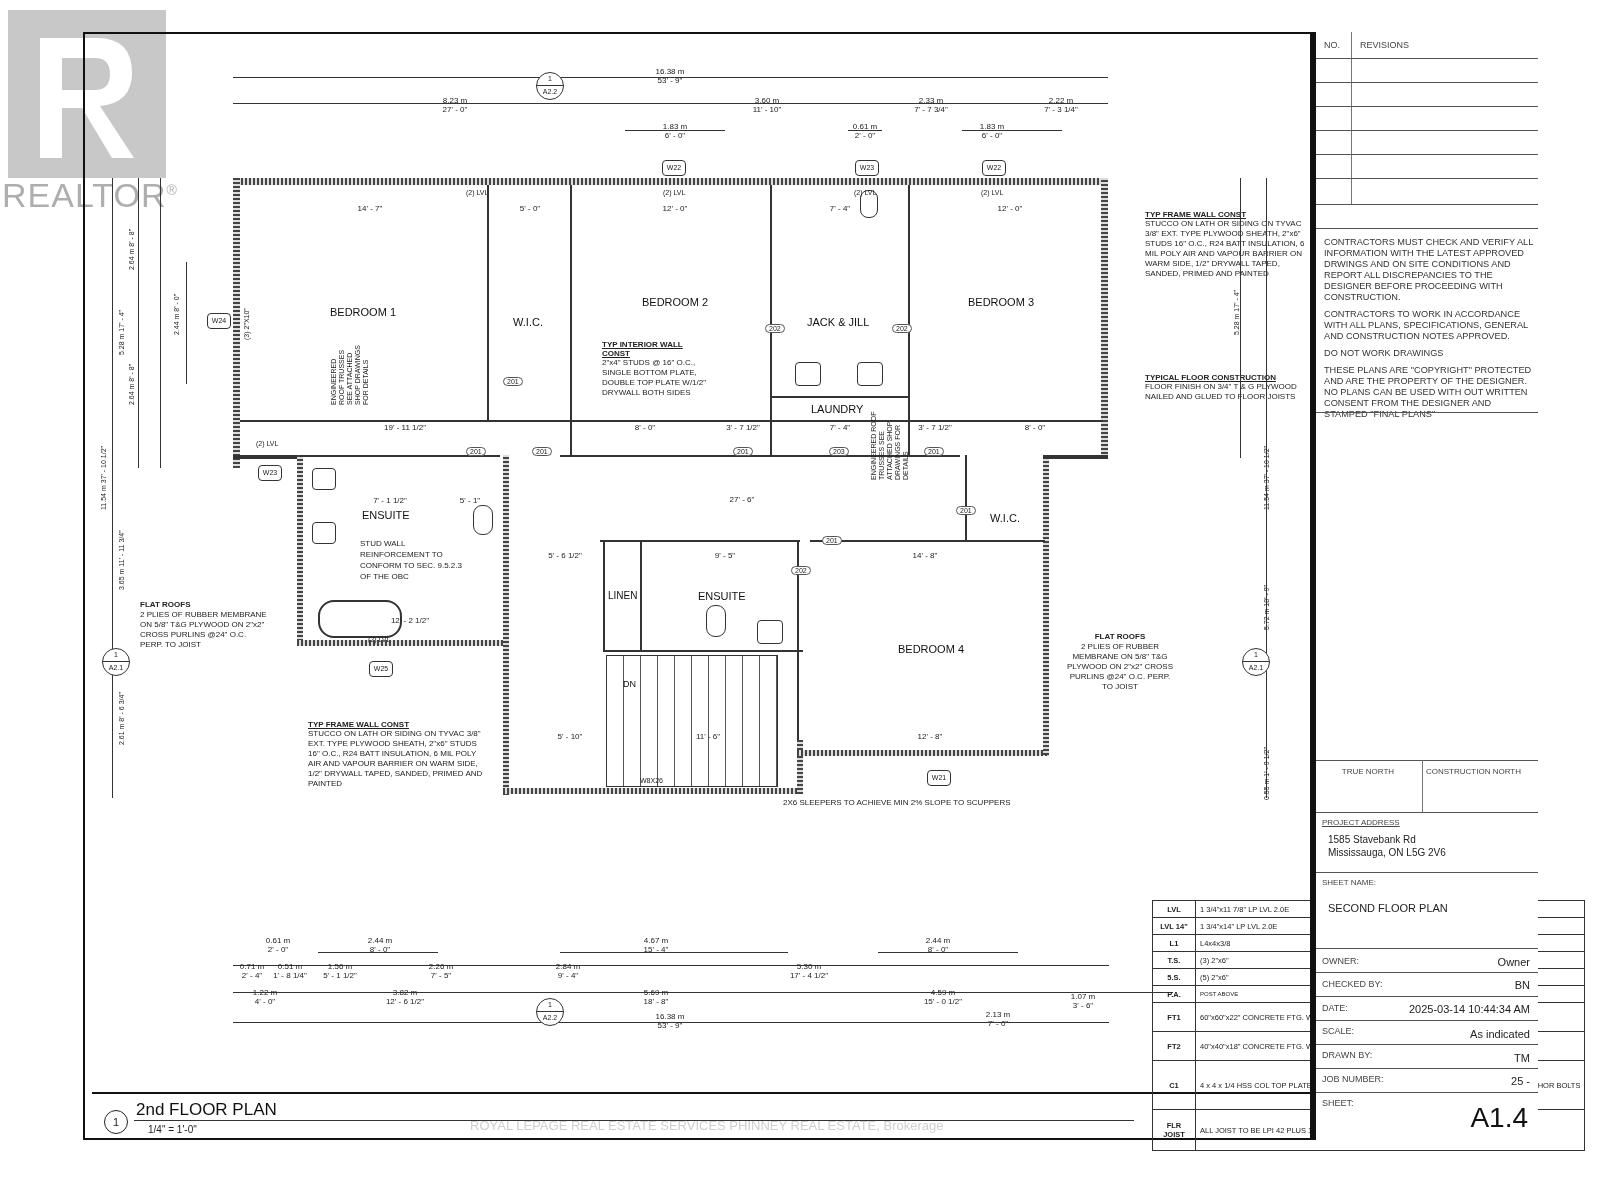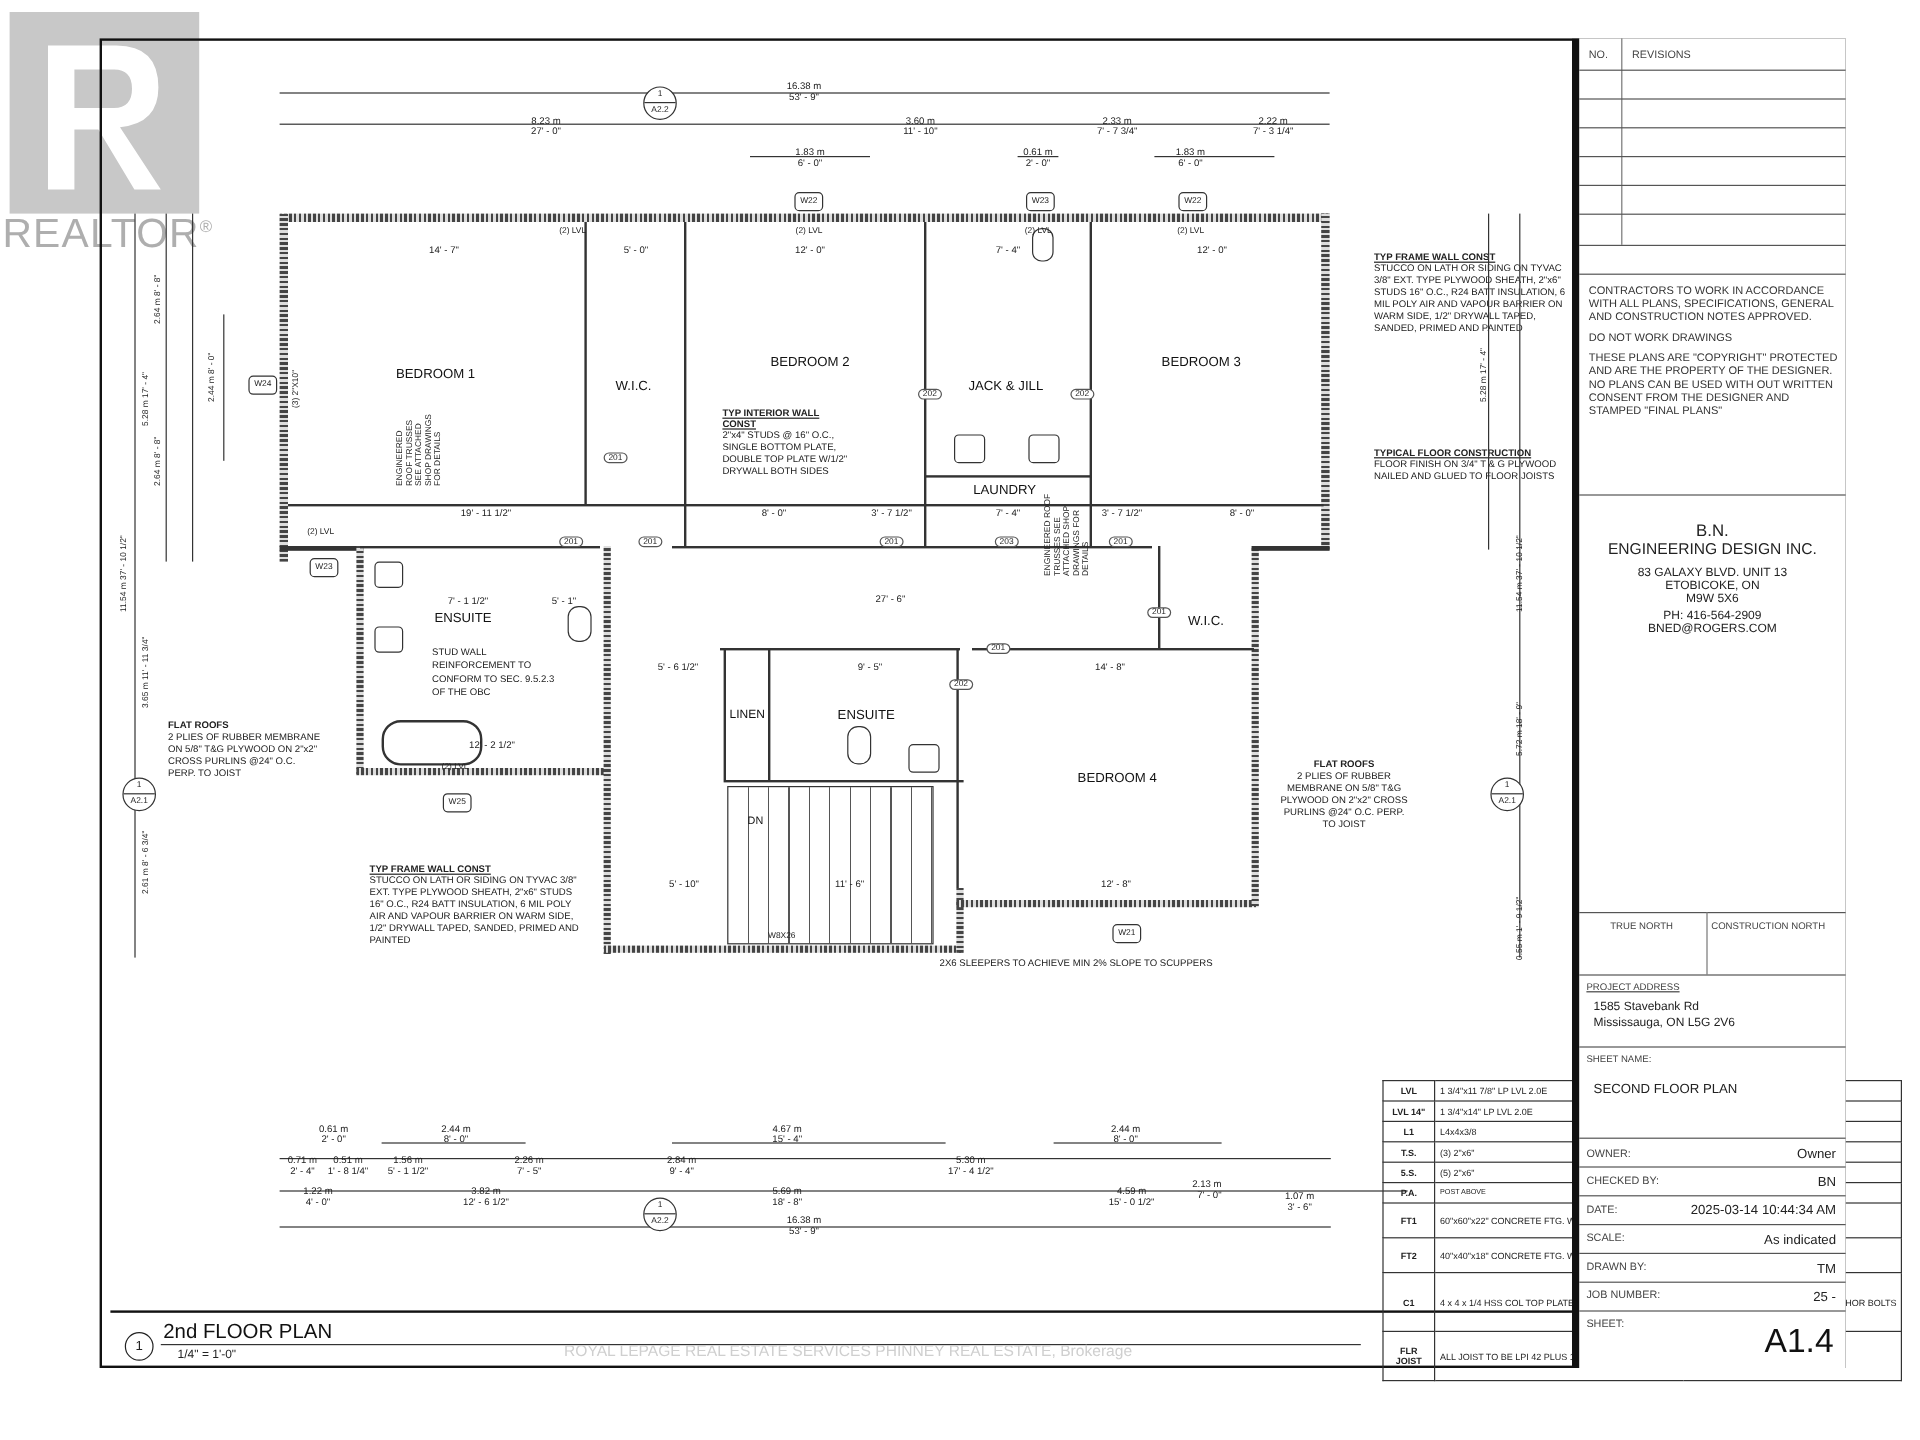--- a/index.html
+++ b/index.html
@@ -226,21 +226,21 @@
   <div class="dim" style="left:636px;top:936px;width:40px;"><span>4.67 m</span><br><span>15' - 4"</span></div>
   <div class="dim" style="left:918px;top:936px;width:40px;"><span>2.44 m</span><br><span>8' - 0"</span></div>
 
   <div class="line" style="left:233px;top:965px;width:876px;height:1px;"></div>
   <div class="dim" style="left:232px;top:962px;width:40px;"><span>0.71 m</span><br><span>2' - 4"</span></div>
   <div class="dim" style="left:270px;top:962px;width:40px;"><span>0.51 m</span><br><span>1' - 8 1/4"</span></div>
   <div class="dim" style="left:320px;top:962px;width:40px;"><span>1.56 m</span><br><span>5' - 1 1/2"</span></div>
   <div class="dim" style="left:421px;top:962px;width:40px;"><span>2.26 m</span><br><span>7' - 5"</span></div>
   <div class="dim" style="left:548px;top:962px;width:40px;"><span>2.84 m</span><br><span>9' - 4"</span></div>
   <div class="dim" style="left:784px;top:962px;width:50px;"><span>5.30 m</span><br><span>17' - 4 1/2"</span></div>
-  <div class="dim" style="left:978px;top:982px;width:40px;text-align:right;"><span>2.13 m</span><br><span>7' - 0"</span></div>
+  <div class="dim" style="left:978px;top:1010px;width:40px;"><span>2.13 m</span><br><span>7' - 0"</span></div>
 
   <div class="line" style="left:233px;top:992px;width:940px;height:1px;"></div>
   <div class="dim" style="left:245px;top:988px;width:40px;"><span>1.22 m</span><br><span>4' - 0"</span></div>
   <div class="dim" style="left:380px;top:988px;width:50px;"><span>3.82 m</span><br><span>12' - 6 1/2"</span></div>
   <div class="dim" style="left:636px;top:988px;width:40px;"><span>5.69 m</span><br><span>18' - 8"</span></div>
   <div class="dim" style="left:918px;top:988px;width:50px;"><span>4.59 m</span><br><span>15' - 0 1/2"</span></div>
   <div class="dim" style="left:1063px;top:992px;width:40px;"><span>1.07 m</span><br><span>3' - 6"</span></div>
 
   <div class="line" style="left:233px;top:1022px;width:876px;height:1px;"></div>
   <div class="dim" style="left:640px;top:1012px;width:60px;"><span>16.38 m</span><br><span>53' - 9"</span></div>
@@ -326,35 +326,27 @@
     <div class="row" style="top:50px;height:0;"></div>
     <div class="row" style="top:74px;height:0;"></div>
     <div class="row" style="top:98px;height:0;"></div>
     <div class="row" style="top:122px;height:0;"></div>
     <div class="row" style="top:146px;height:0;"></div>
     <div class="row" style="top:172px;height:0;"></div>
     <div class="row" style="top:196px;height:0;"></div>
   </div>
 
   <div class="notes abs" style="left:8px;top:205px;width:212px;">
+    <p>CONTRACTORS MUST CHECK AND VERIFY ALL INFORMATION WITH THE LATEST APPROVED DRWINGS AND ON SITE CONDITIONS AND REPORT ALL DISCREPANCIES TO THE DESIGNER BEFORE PROCEEDING WITH CONSTRUCTION.</p>
     <p>CONTRACTORS TO WORK IN ACCORDANCE WITH ALL PLANS, SPECIFICATIONS, GENERAL AND CONSTRUCTION NOTES APPROVED.</p>
     <p>DO NOT WORK DRAWINGS</p>
     <p>THESE PLANS ARE "COPYRIGHT" PROTECTED AND ARE THE PROPERTY OF THE DESIGNER. NO PLANS CAN BE USED WITH OUT WRITTEN CONSENT FROM THE DESIGNER AND STAMPED "FINAL PLANS"</p>
   </div>
   <div class="row" style="top:380px;height:0;"></div>
 
-  <div class="abs" style="left:0;top:402px;width:222px;text-align:center;">
-    <div style="font-size:14px;">B.N.</div>
-    <div style="font-size:13px;">ENGINEERING DESIGN INC.</div>
-    <div style="font-size:10px;margin-top:7px;">83 GALAXY BLVD. UNIT 13</div>
-    <div style="font-size:10px;">ETOBICOKE, ON</div>
-    <div style="font-size:10px;">M9W 5X6</div>
-    <div style="font-size:10px;margin-top:3px;">PH: 416-564-2909</div>
-    <div style="font-size:10px;">BNED@ROGERS.COM</div>
-  </div>
   <div class="row" style="top:728px;height:0;"></div>
 
   <div class="abs" style="left:0;top:735px;width:104px;text-align:center;font-size:8px;color:#444;">TRUE NORTH</div>
   <div class="abs" style="left:106px;top:728px;width:1px;height:52px;background:#777;"></div>
   <div class="abs" style="left:110px;top:735px;font-size:8px;color:#444;white-space:nowrap;">CONSTRUCTION NORTH</div>
   <div class="row" style="top:780px;height:0;"></div>
 
   <div class="abs" style="left:6px;top:786px;font-size:8px;color:#444;text-decoration:underline;">PROJECT ADDRESS</div>
   <div class="abs" style="left:12px;top:802px;font-size:10px;">1585 Stavebank Rd</div>
   <div class="abs" style="left:12px;top:815px;font-size:10px;">Mississauga, ON L5G 2V6</div>

